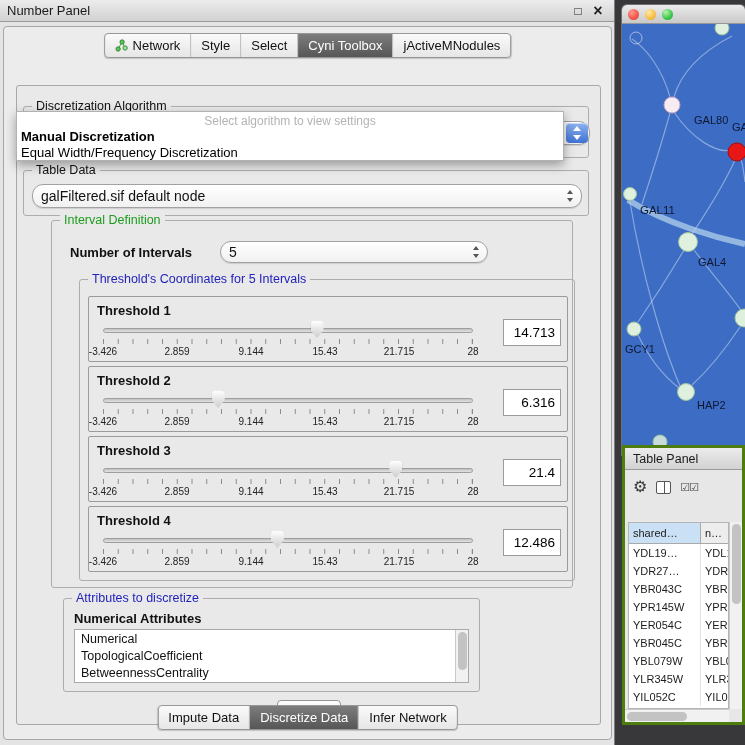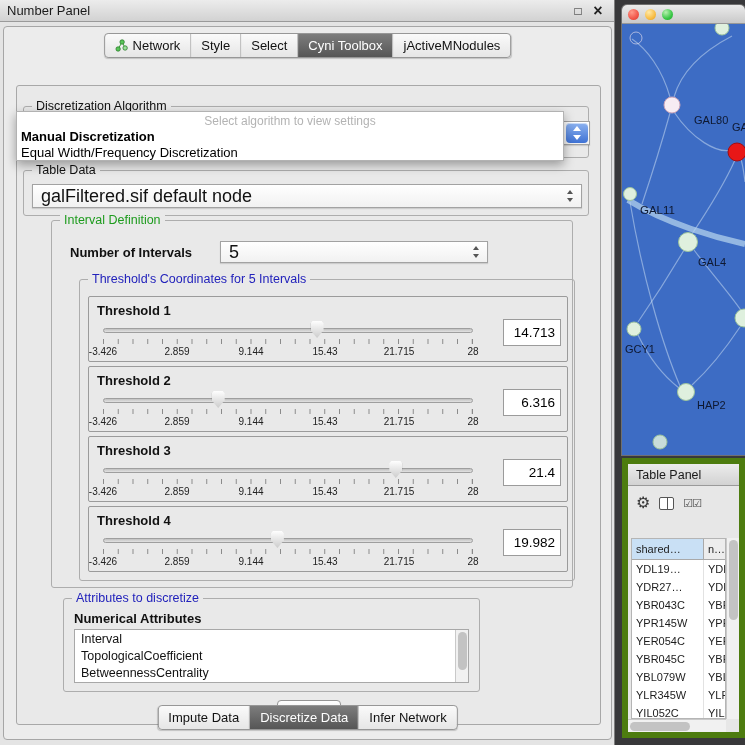--- a/index.html
+++ b/index.html
@@ -23,21 +23,21 @@
   #bottom-tabbar { top:678px; }
   .net-icon { width:13px; height:13px; display:inline-block; }
 
   #cp-inner { position:absolute; left:12px; top:58px; width:585px; height:640px; background:#e9e9e9; border:1px solid #a8a8a8; border-radius:3px; }
 
   .group { position:absolute; border:1px solid #adadad; border-radius:3px; }
   .group > .legend { position:absolute; top:-8px; left:8px; background:#e9e9e9; padding:0 4px; font-size:12.5px; color:#111; white-space:nowrap; }
   .legend.green { color:#1d9b1d; }
   .legend.blue { color:#2222bb; }
 
-  .combo { position:absolute; background:linear-gradient(#ffffff,#f1f1f1); border:1px solid #a2a2a2; border-radius:0; font-size:18px; color:#111; display:flex; align-items:center; padding-left:8px; cursor:pointer; box-shadow:0 1px 1px rgba(0,0,0,.12); }
+  .combo { position:absolute; background:linear-gradient(#ffffff,#f1f1f1); border:1px solid #a2a2a2; border-radius:11px; font-size:14px; color:#111; display:flex; align-items:center; padding-left:8px; cursor:pointer; box-shadow:0 1px 1px rgba(0,0,0,.12); }
   .combo .arrows { position:absolute; right:6px; top:50%; transform:translateY(-50%); width:9px; height:12px; }
   .combo .arrows::before, .combo .arrows::after { content:""; position:absolute; left:1px; border-left:3.5px solid transparent; border-right:3.5px solid transparent; }
   .combo .arrows::before { top:0; border-bottom:4px solid #555; }
   .combo .arrows::after { bottom:0; border-top:4px solid #555; }
 
   #algo-group { left:6px; top:20px; width:566px; height:52px; }
   #algo-combo { left:10px; top:14px; width:556px; height:24px; }
   .bluecap { position:absolute; right:1px; top:1px; width:22px; height:20px; border-radius:4px; background:linear-gradient(#8cb2f0,#3f72d4); box-shadow:inset 0 1px 0 rgba(255,255,255,.55); cursor:pointer; }
   .bluecap::before, .bluecap::after { content:""; position:absolute; left:7px; border-left:4px solid transparent; border-right:4px solid transparent; }
   .bluecap::before { top:3px; border-bottom:5px solid #fff; }
@@ -80,21 +80,21 @@
   #network-window { position:absolute; left:622px; top:5px; width:123px; height:450px; border-radius:5px 5px 0 0; overflow:hidden; box-shadow:0 0 0 1px #6f6f6f; }
   #net-titlebar { position:absolute; left:0; top:0; width:100%; height:19px; background:linear-gradient(#ebebeb,#c9c9c9); border-bottom:1px solid #979797; }
   .light { position:absolute; top:4px; width:11px; height:11px; border-radius:50%; cursor:pointer; }
   #light-red { left:6px; background:radial-gradient(circle at 35% 30%, #ff9a8a, #f1564a 60%, #d83a2e); }
   #light-yellow { left:23px; background:radial-gradient(circle at 35% 30%, #ffe9a8, #f8bd45 60%, #df9b22); }
   #light-green { left:40px; background:radial-gradient(circle at 35% 30%, #b8f0b0, #39c746 60%, #1fa32e); }
   #net-canvas { position:absolute; left:0; top:19px; width:123px; height:431px; background:#3d6cc4; }
   #net-canvas svg { display:block; }
 
   
-  #table-panel { position:absolute; left:622px; top:458px; width:123px; height:280px; background:#e7e7e7; border:6px solid #4d7c0f; }
+  #table-panel { position:absolute; left:622px; top:445px; width:123px; height:280px; background:#e7e7e7; border:3px solid #4d7c0f; }
   #tp-titlebar { position:absolute; left:0; top:0; width:100%; height:22px; background:linear-gradient(#ececec,#d2d2d2); border-bottom:1px solid #9a9a9a; font-size:12.5px; color:#1a1a1a; line-height:22px; padding-left:8px; }
   #tp-toolbar { position:absolute; left:0; top:24px; width:100%; height:30px; display:flex; align-items:center; gap:9px; padding-left:8px; }
   .gear { font-size:16px; color:#3a3a3a; cursor:pointer; line-height:1; }
   .col-icon { width:15px; height:13px; border:1.5px solid #555; border-radius:2px; position:relative; cursor:pointer; background:#fff; }
   .col-icon::before { content:""; position:absolute; left:50%; top:0; bottom:0; width:1.5px; background:#555; }
   .checks { font-size:11px; color:#444; letter-spacing:-1px; cursor:pointer; }
   #tp-table { position:absolute; left:3px; top:74px; right:13px; bottom:13px; background:#fff; border:1px solid #b5b5b5; overflow:hidden; font-size:11px; color:#1c1c1c; }
   .tr { display:flex; height:18px; line-height:18px; }
   .tr .c1 { width:72px; padding-left:4px; border-right:1px solid #e2e2e2; overflow:hidden; white-space:nowrap; }
   .tr .c2 { flex:1; padding-left:4px; overflow:hidden; white-space:nowrap; }
@@ -238,30 +238,30 @@
               <div class="ticks"></div>
               <div class="scale">
                 <span style="left:0%">-3.426</span>
                 <span style="left:20%">2.859</span>
                 <span style="left:40%">9.144</span>
                 <span style="left:60%">15.43</span>
                 <span style="left:80%">21.715</span>
                 <span style="left:100%">28</span>
               </div>
             </div>
-            <div class="value-box">19.982</div>
+            <div class="value-box">12.486</div>
           </div>
         </div>
       </div>
 
       <div id="attrs-group" class="group">
         <span class="legend blue">Attributes to discretize</span>
         <div id="attrs-heading">Numerical Attributes</div>
         <div id="attrs-list">
-          <div class="item">Interval</div>
+          <div class="item">Numerical</div>
           <div class="item">TopologicalCoefficient</div>
           <div class="item">BetweennessCentrality</div>
           <div id="attrs-scroll" class="vscroll">
               <div class="sthumb"></div>
             </div>
         </div>
       </div>
 
       <div id="apply-btn">Apply</div>
     </div>

